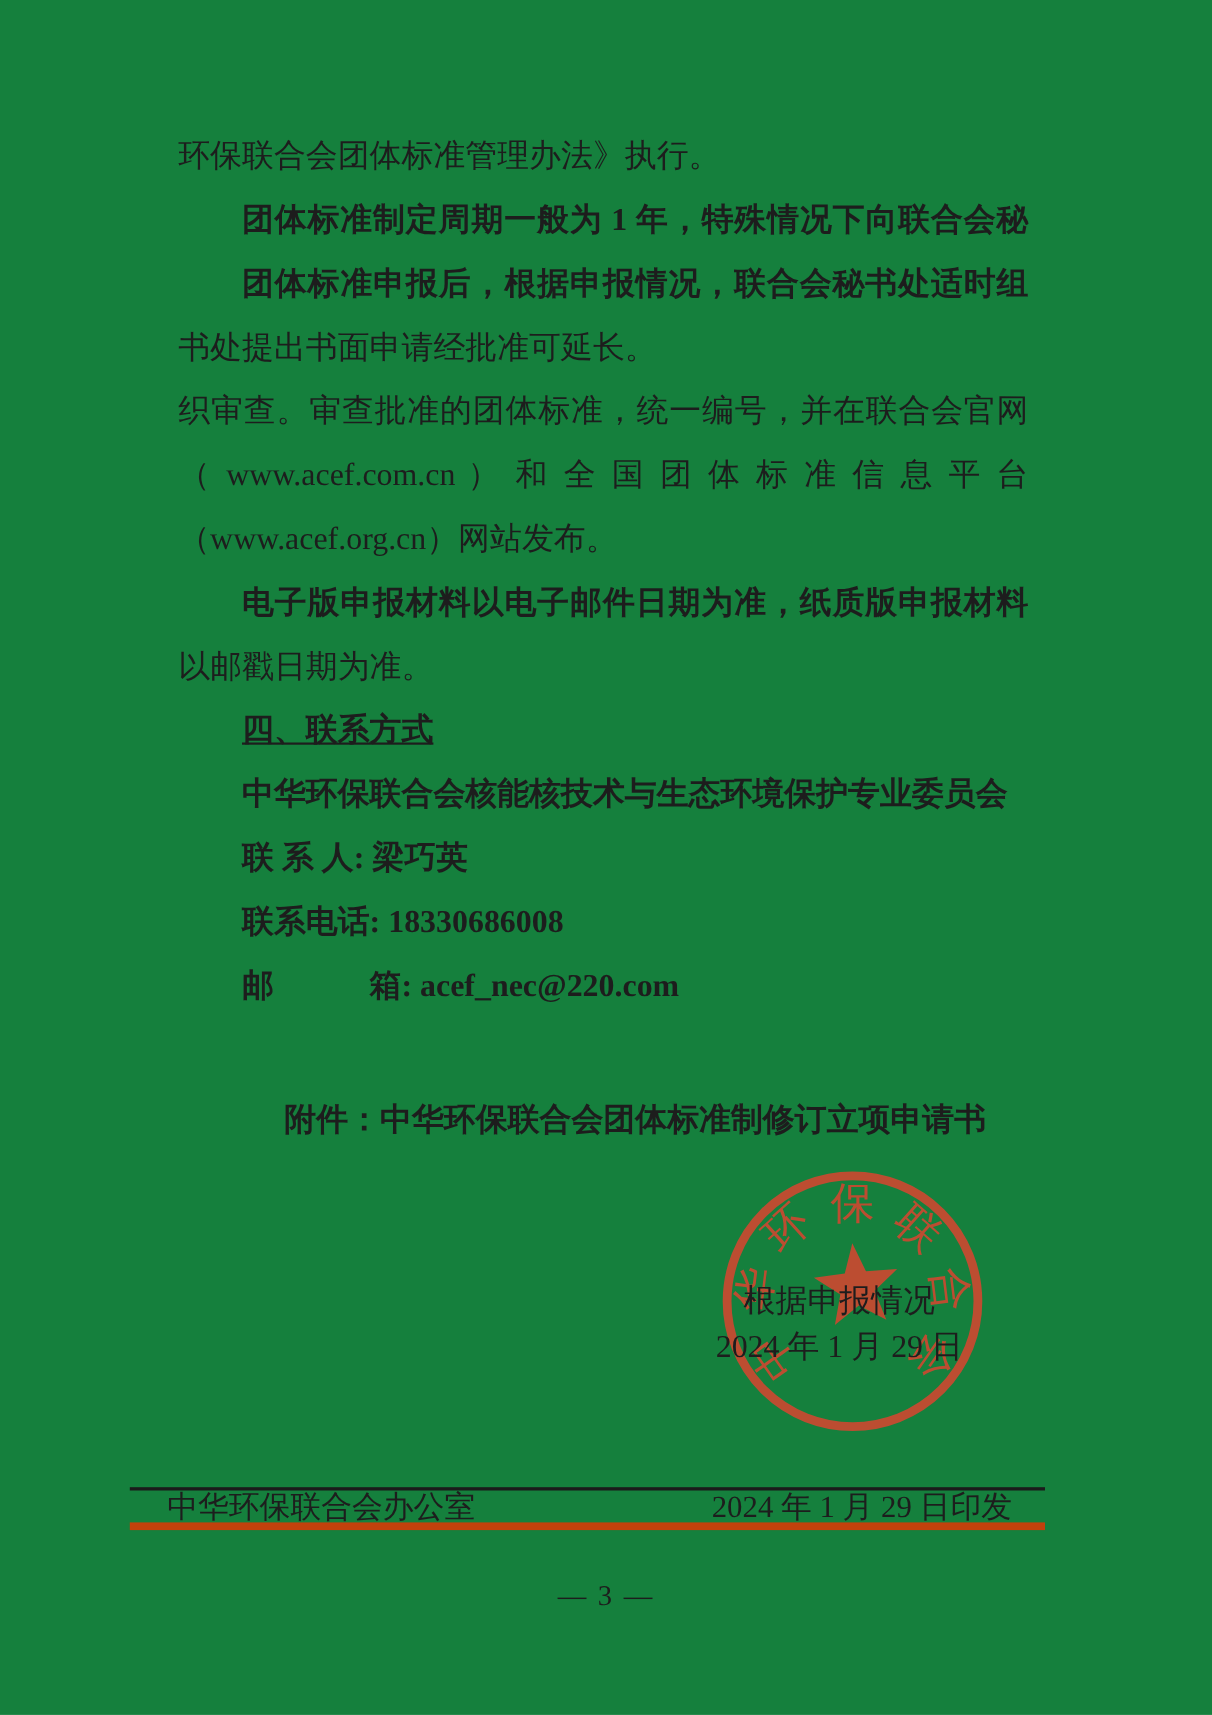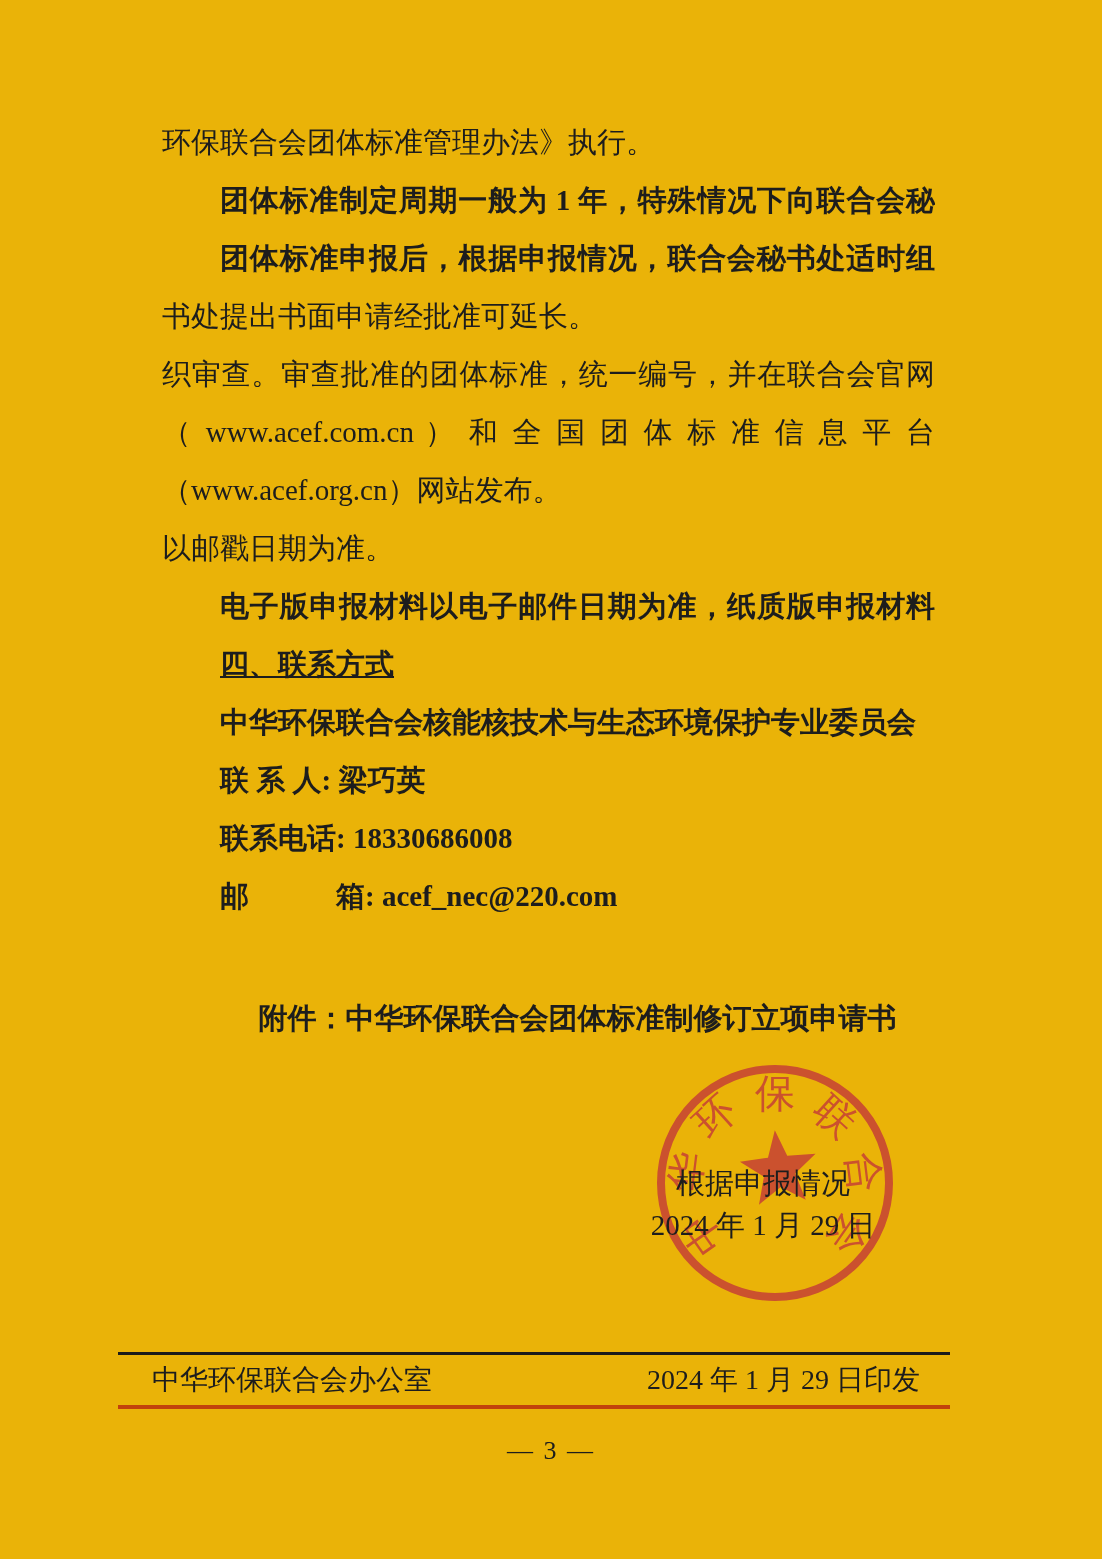--- a/index.html
+++ b/index.html
@@ -1,20 +1,20 @@
 <!DOCTYPE html>
 <html><head>
 <meta charset="utf-8">
 <style>
   html,body { margin:0; padding:0; background:#e8e8e8; }
   .page {
     position:relative;
     width:1102px; height:1559px;
     margin:0 auto;
-    background:#eab308;
+    background:#15803d;
     font-family:"Liberation Serif","DejaVu Serif",serif;
     color:#1d1d1d;
     overflow:hidden;
   }
   .body-text {
     position:absolute;
     left:162px; top:113px; width:773px;
     font-size:29px;
   }
   .line {
@@ -54,24 +54,24 @@
     left:598px; top:1162px; width:330px;
     text-align:center;
     font-size:29px; line-height:42px;
     z-index:2;
     white-space:nowrap;
   }
 
   .footer-band {
     position:absolute;
     left:118px; top:1352px;
-    width:832px; height:57px;
+    width:832px; height:39px;
     box-sizing:border-box;
     border-top:3px solid #1b1b1b;
-    border-bottom:4px solid #c2410c;
+    border-bottom:7px solid #c2410c;
     display:flex;
     justify-content:space-between;
     align-items:center;
     padding:0 30px 0 34px;
     font-size:28px;
     white-space:nowrap;
   }
 
   .page-number {
     position:absolute;
@@ -87,22 +87,22 @@
 <div class="page">
 
   <div class="body-text">
     <div class="line">环保联合会团体标准管理办法》执行。</div>
     <div class="line indent justify">团体标准制定周期一般为 1 年，特殊情况下向联合会秘</div>
     <div class="line indent justify">团体标准申报后，根据申报情况，联合会秘书处适时组</div>
     <div class="line">书处提出书面申请经批准可延长。</div>
     <div class="line justify">织审查。审查批准的团体标准，统一编号，并在联合会官网</div>
     <div class="line justify">（ www.acef.com.cn ） 和 全 国 团 体 标 准 信 息 平 台</div>
     <div class="line">（www.acef.org.cn）网站发布。</div>
+    <div class="line indent justify">电子版申报材料以电子邮件日期为准，纸质版申报材料</div>
     <div class="line">以邮戳日期为准。</div>
-    <div class="line indent justify">电子版申报材料以电子邮件日期为准，纸质版申报材料</div>
     <div class="line indent heading">四、联系方式</div>
     <div class="line indent">中华环保联合会核能核技术与生态环境保护专业委员会</div>
     <div class="line indent">联 系 人: 梁巧英</div>
     <div class="line indent">联系电话: 18330686008</div>
     <div class="line indent">邮　　　箱: acef_nec@220.com</div>
     <div class="line indent attachment">附件：中华环保联合会团体标准制修订立项申请书</div>
   </div>
 
   <div class="seal">
     <svg width="260" height="260" viewBox="-130 -130 260 260">

